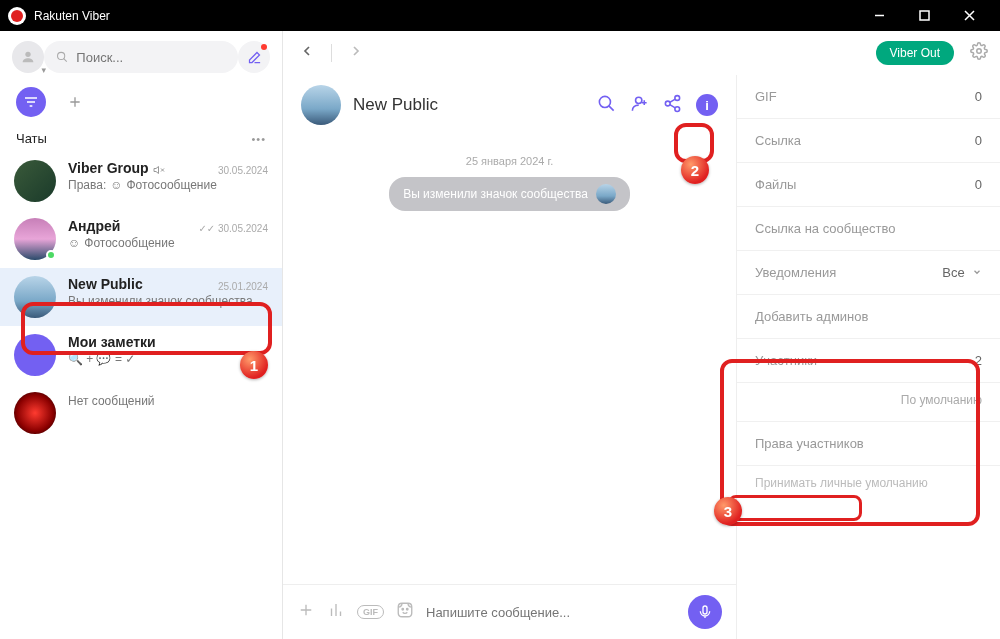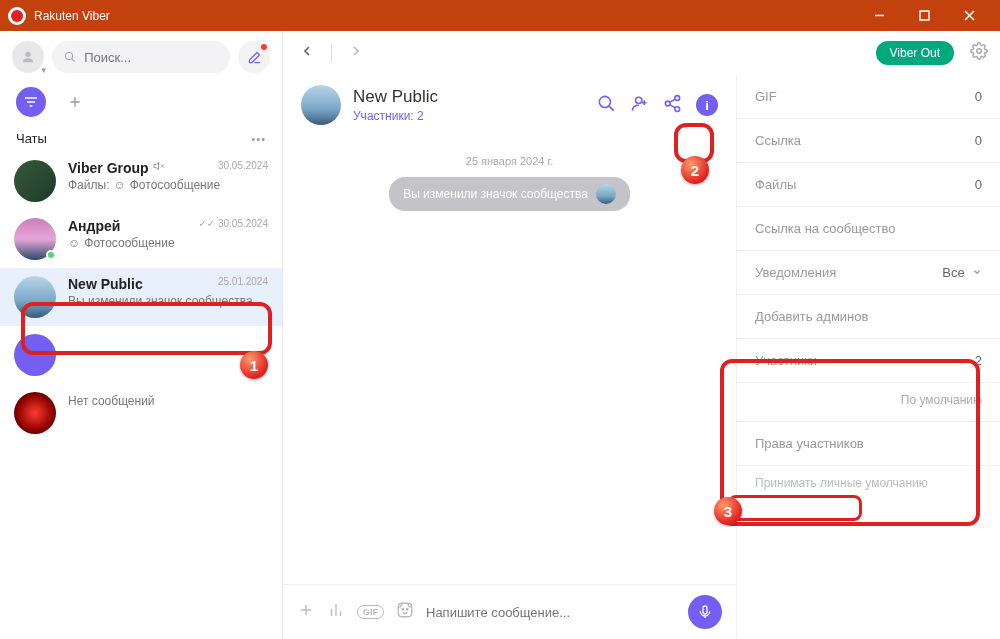--- a/index.html
+++ b/index.html
@@ -1,25 +1,25 @@
 <!DOCTYPE html>
 <html><head>
 <meta charset="utf-8">
 <style>
 *{margin:0;padding:0;box-sizing:border-box;font-family:-apple-system,"Segoe UI",Arial,sans-serif;-webkit-font-smoothing:antialiased}
 body{width:1000px;height:639px;background:#fff;overflow:hidden;position:relative}
-.titlebar{height:31px;background:#c2410c;display:flex;align-items:center;padding:0 8px;color:#fff}
+.titlebar{height:31px;background:#000000;display:flex;align-items:center;padding:0 8px;color:#fff}
 .titlebar .logo{width:18px;height:18px;background:#fff;border-radius:50%;display:flex;align-items:center;justify-content:center;margin-right:8px}
 .titlebar .logo::before{content:"";width:12px;height:12px;background:#e02020;border-radius:50%}
 .titlebar .title{font-size:12px;flex:1}
 .titlebar .winbtn{width:45px;height:31px;display:flex;align-items:center;justify-content:center;cursor:pointer}
 .titlebar .winbtn svg{stroke:#fff;stroke-width:1.5;fill:none}
 .app{display:flex;height:calc(100% - 31px)}
 .sidebar{width:283px;border-right:1px solid #e6e6e6;display:flex;flex-direction:column;background:#fff}
-.sb-top{display:flex;align-items:flex-start;gap:8px;padding:10px 12px}
+.sb-top{display:flex;align-items:flex-start;padding:10px 12px}
 .avatar-btn{width:32px;height:32px;border-radius:50%;background:#e8e8eb;display:flex;align-items:center;justify-content:center;position:relative}
 .avatar-btn::after{content:"▾";font-size:9px;color:#999;position:absolute;right:-2px;bottom:-2px}
 .search{flex:1;height:32px;background:#f3f3f5;border-radius:16px;display:flex;align-items:center;padding:0 12px;gap:8px}
 .search svg{stroke:#aaa;fill:none;stroke-width:2}
 .search input{border:none;background:none;outline:none;font-size:13px;color:#666;width:100%}
 .compose{width:32px;height:32px;border-radius:50%;background:#f3f3f5;display:flex;align-items:center;justify-content:center;position:relative}
 .compose svg{stroke:#7360f2;fill:none;stroke-width:2}
 .compose .dot{position:absolute;top:3px;right:3px;width:6px;height:6px;background:#ff3b30;border-radius:50%}
 .sb-pills{display:flex;gap:14px;padding:4px 16px}
 .pill{width:30px;height:30px;border-radius:15px;display:flex;align-items:center;justify-content:center}
@@ -27,21 +27,21 @@
 .pill.active svg{stroke:#fff}
 .pill svg{stroke:#999;fill:none;stroke-width:2}
 .sb-header{display:flex;align-items:center;justify-content:space-between;padding:10px 16px 6px}
 .sb-header .label{font-size:13px;font-weight:400;color:#222}
 .sb-header .more{color:#999;letter-spacing:1px;font-size:11px}
 .chat-list{flex:1;overflow:hidden}
 .chat-item{display:flex;gap:12px;padding:8px 14px;align-items:flex-start;position:relative;cursor:pointer}
 .chat-item.selected{background:#e8f0fb}
 .chat-avatar{width:42px;height:42px;border-radius:50%;flex-shrink:0;background:#ccc;position:relative}
 .chat-body{flex:1;min-width:0}
-.chat-title-row{display:flex;align-items:flex-start;gap:4px}
+.chat-title-row{display:flex;align-items:flex-end;gap:4px}
 .chat-title{font-size:14px;font-weight:600;color:#222;white-space:nowrap;overflow:hidden;text-overflow:ellipsis}
 .chat-date{margin-left:auto;font-size:10px;color:#aaa}
 .chat-preview{font-size:12px;color:#777;display:flex;align-items:center;gap:4px;margin-top:2px;white-space:nowrap;overflow:hidden;text-overflow:ellipsis}
 .muted-ic{display:inline-flex}
 .muted-ic svg{stroke:#999;fill:none;stroke-width:2}
 .online-dot{position:absolute;width:10px;height:10px;background:#4cd964;border:2px solid #fff;border-radius:50%;bottom:0;right:0}
 .av1{background:linear-gradient(135deg,#3a5a3a,#1a3a2a)}
 .av2{background:linear-gradient(180deg,#c77fb8 0%,#e8a5d8 50%,#2a4a6a 100%)}
 .av3{background:linear-gradient(180deg,#b8d4e8 0%,#7aa8c8 60%,#3a5a7a 100%)}
 .av4{background:#7360f2}
@@ -164,21 +164,21 @@
           <div class="chat-title-row">
               <span class="chat-title">Viber Group</span>
               <span class="muted-ic">
                 <svg width="12" height="12" viewBox="0 0 24 24">
                   <path d="M11 5L6 9H2v6h4l5 4V5zM22 9l-6 6M16 9l6 6"></path>
                 </svg>
               </span>
               <span class="chat-date">30.05.2024</span>
             </div>
           <div class="chat-preview">
-              <span>Файлы:</span> 
+              <span>Права:</span> 
               <span>☺</span> 
               <span>Фотосообщение</span>
             </div>
         </div>
       </div>
       <div class="chat-item">
         <div class="chat-avatar av2">
             <span class="online-dot"></span>
           </div>
         <div class="chat-body">
@@ -199,20 +199,28 @@
               <span class="chat-title">New Public</span>
               <span class="chat-date">25.01.2024</span>
             </div>
           <div class="chat-preview">
               <span>Вы изменили значок сообщества</span>
             </div>
         </div>
       </div>
       <div class="chat-item">
         <div class="chat-avatar av4"></div>
+        <div class="chat-body">
+          <div class="chat-title-row">
+              <span class="chat-title">Мои заметки</span>
+            </div>
+          <div class="chat-preview">
+              <span>🔍 + 💬 = ✓</span>
+            </div>
+        </div>
       </div>
       <div class="chat-item">
         <div class="chat-avatar av5"></div>
         <div class="chat-body">
           <div class="chat-preview">
               <span>Нет сообщений</span>
             </div>
         </div>
       </div>
     </div>
@@ -232,21 +240,20 @@
             <circle cx="12" cy="12" r="3"></circle>
             <path d="M19.4 15a1.65 1.65 0 00.33 1.82l.06.06a2 2 0 11-2.83 2.83l-.06-.06a1.65 1.65 0 00-1.82-.33 1.65 1.65 0 00-1 1.51V21a2 2 0 01-4 0v-.09a1.65 1.65 0 00-1-1.51 1.65 1.65 0 00-1.82.33l-.06.06a2 2 0 11-2.83-2.83l.06-.06a1.65 1.65 0 00.33-1.82 1.65 1.65 0 00-1.51-1H3a2 2 0 010-4h.09a1.65 1.65 0 001.51-1 1.65 1.65 0 00-.33-1.82l-.06-.06a2 2 0 112.83-2.83l.06.06a1.65 1.65 0 001.82.33h0a1.65 1.65 0 001-1.51V3a2 2 0 014 0v.09a1.65 1.65 0 001 1.51 1.65 1.65 0 001.82-.33l.06-.06a2 2 0 112.83 2.83l-.06.06a1.65 1.65 0 00-.33 1.82v0a1.65 1.65 0 001.51 1H21a2 2 0 010 4h-.09a1.65 1.65 0 00-1.51 1z"></path>
           </svg></span>
     </div>
     <div class="main-split">
       <div class="chat-pane">
         <div class="chat-header">
           <div class="big-avatar av3"></div>
           <div class="info">
             <div class="name">New Public</div>
-            <div class="members">Участники: 2</div>
           </div>
           <div class="header-actions">
             <span class="act"><svg width="19" height="19" viewBox="0 0 24 24">
                   <circle cx="10" cy="10" r="7"></circle>
                   <path d="M21 21l-6-6"></path>
                 </svg></span>
             <span class="act"><svg width="19" height="19" viewBox="0 0 24 24">
                   <circle cx="11" cy="8" r="4"></circle>
                   <path d="M3 21c0-4 3-7 8-7M18 8v6M15 11h6"></path>
                 </svg></span>

